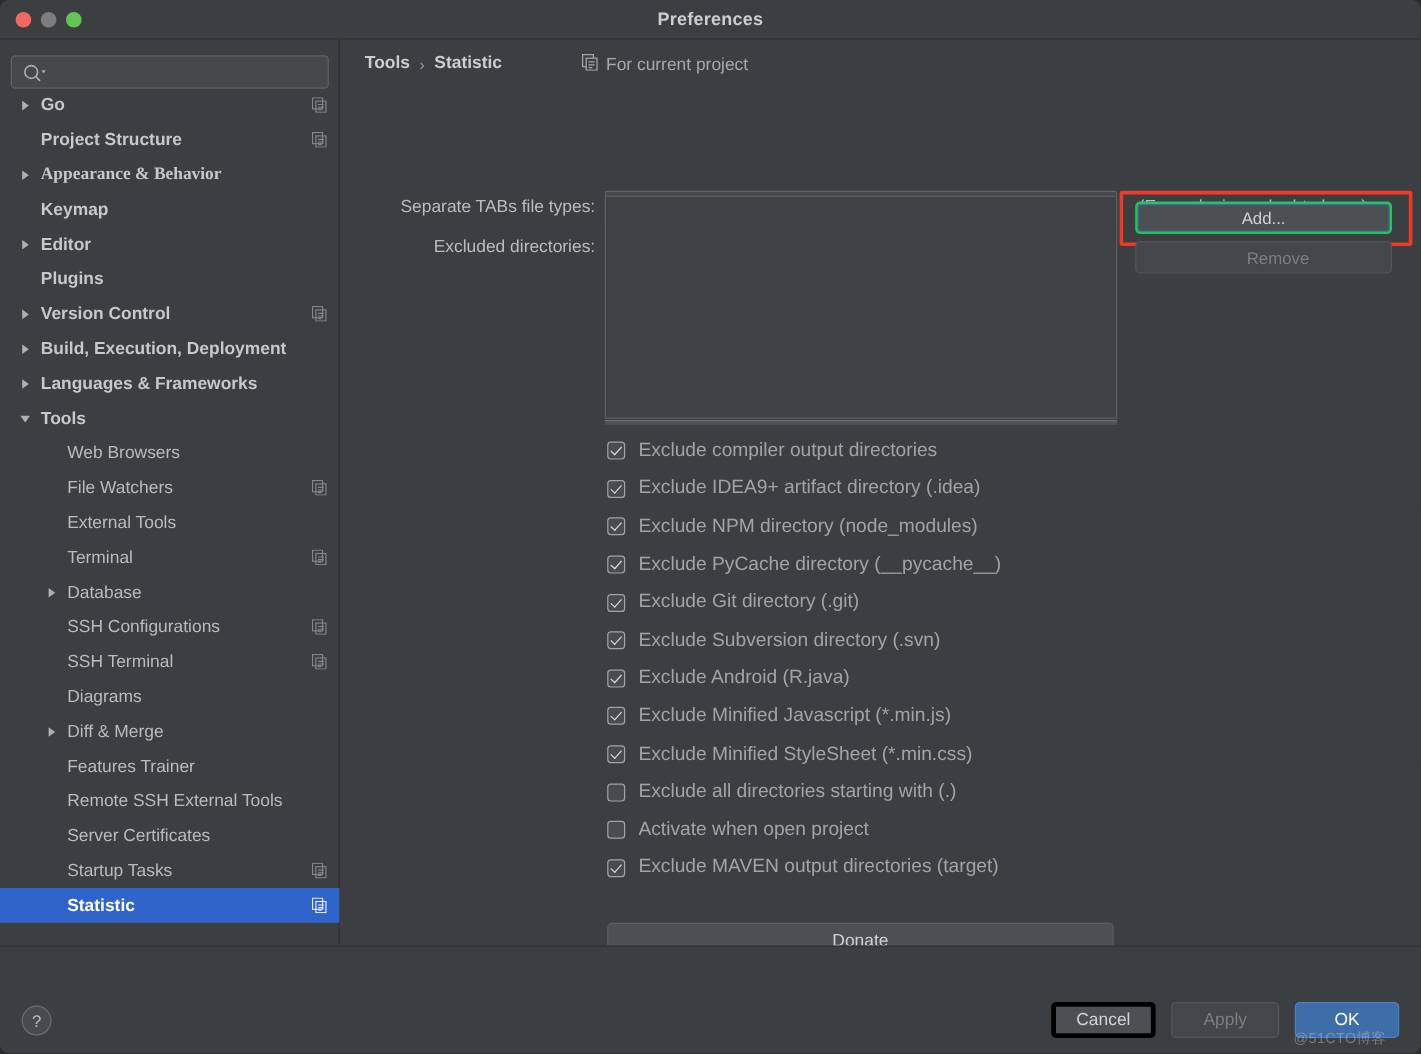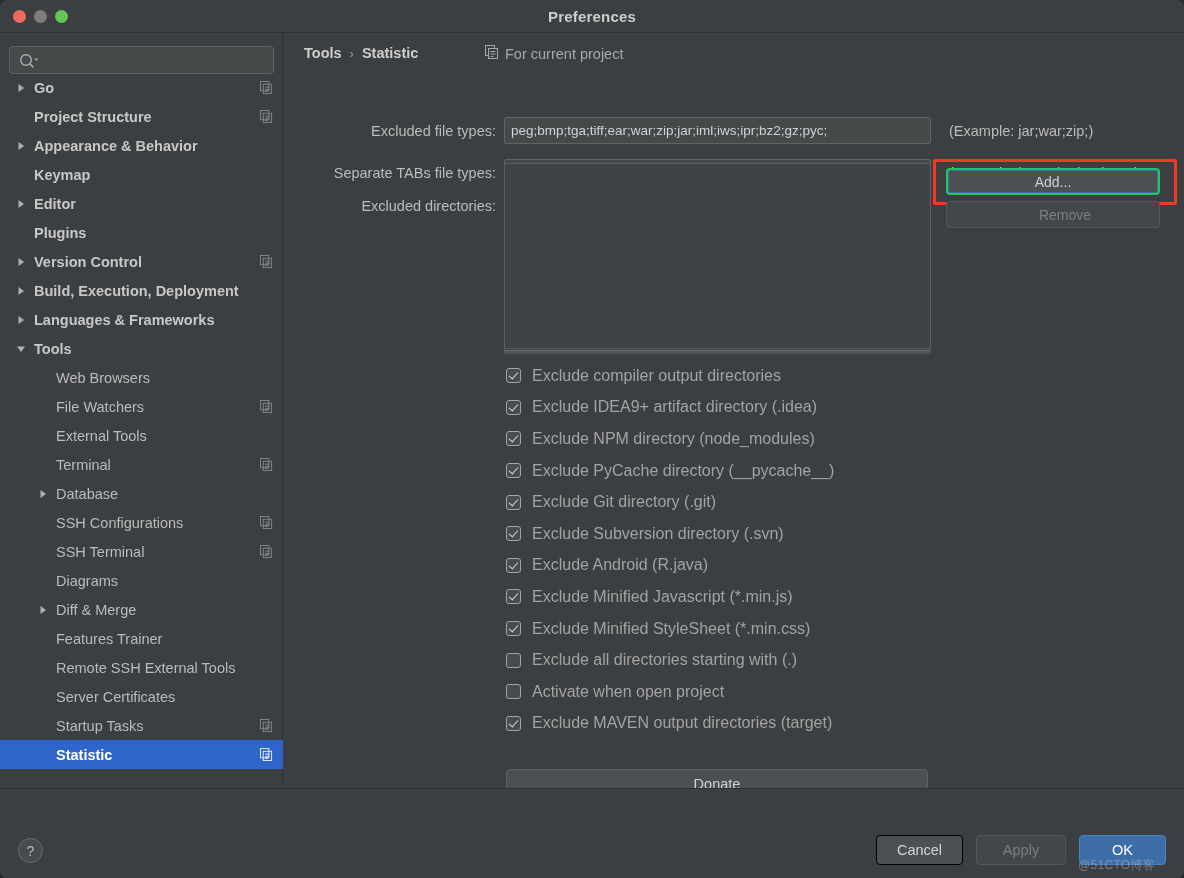--- a/index.html
+++ b/index.html
@@ -248,21 +248,21 @@
   .footer-btn {
     position: absolute; top: 835px;
     height: 30px;
     border-radius: 4px;
     display: flex; align-items: center; justify-content: center;
     font-size: 14.5px;
     font-family: "Liberation Sans", sans-serif;
   }
   #cancel-btn {
     left: 876px; width: 87px;
-    background: #4c5052; border: 1px solid #000000; color: #d2d5d7;
+    background: #4c5052; border: 4px solid #000000; color: #d2d5d7;
   }
   #apply-btn {
     left: 976px; width: 90px;
     background: #434749; border: 1px solid #53585a; color: #7b7f81;
   }
   #ok-btn {
     left: 1079px; width: 87px;
     background: #3d6ea8; border: 1px solid #4a81c4; color: #ffffff;
   }
   #watermark {
@@ -331,21 +331,21 @@
             </svg>
           </span>
         </div>
         <div class="tree-item top">
           <div style="width: 14px; flex: 0 0 14px;"></div>
           <div class="arrow">
             <svg width="10" height="10" viewBox="0 0 10 10">
               <path d="M2.5 1 L8 5 L2.5 9 Z" fill="#b0b0b0"></path>
             </svg>
           </div>
-          <span class="tree-label" style="margin-left: 6px;">Appearance &amp; Behavior</span>
+          <span class="tree-label" style="margin-left: 6px; font-family: Liberation Serif, serif;">Appearance &amp; Behavior</span>
         </div>
         <div class="tree-item top">
           <div style="width: 14px; flex: 0 0 14px;"></div>
           <div class="arrow"></div>
           <span class="tree-label" style="margin-left: 6px;">Keymap</span>
         </div>
         <div class="tree-item top">
           <div style="width: 14px; flex: 0 0 14px;"></div>
           <div class="arrow">
             <svg width="10" height="10" viewBox="0 0 10 10">
@@ -553,25 +553,20 @@
           <rect x="0.5" y="0.5" width="9" height="10" fill="none" stroke="#a8a8a8" stroke-width="1"></rect>
           <rect x="3.5" y="3.5" width="9" height="10" fill="#3c3f41" stroke="#a8a8a8" stroke-width="1"></rect>
           <line x1="5.5" y1="6.5" x2="10.5" y2="6.5" stroke="#a8a8a8" stroke-width="1"></line>
           <line x1="5.5" y1="9" x2="10.5" y2="9" stroke="#a8a8a8" stroke-width="1"></line>
           <line x1="5.5" y1="11.4" x2="8.5" y2="11.4" stroke="#a8a8a8" stroke-width="1"></line>
         </svg>
       </span>
       <span>For current project</span>
     </div>
 
-    <div class="form-row" style="left:16px; top:84px;">
-      <div class="form-label" style="width:196px;">Excluded file types:</div>
-      <input class="text-field" style="width: 427px; height: 27px; margin-left: 8px;" value="peg;bmp;tga;tiff;ear;war;zip;jar;iml;iws;ipr;bz2;gz;pyc;">
-      <div class="hint" style="margin-left:18px;">(Example: jar;war;zip;)</div>
-    </div>
 
     <div class="form-row" style="left:0px; top:126px;">
       <div class="form-label" style="width:212px;">Separate TABs file types:</div>
       <input class="text-field" style="width: 427px; height: 27px; margin-left: 8px;" value=";;properties;jsp;txt;php;php4;php5;phtml;inc;py;vue;kt">
       <div class="hint" style="margin-left:18px;">(Example: java;php;html;css;)</div>
     </div>
 
     <div class="form-row" style="left:16px; top:165px;">
       <div class="form-label" style="width:196px;">Excluded directories:</div>
     </div>

